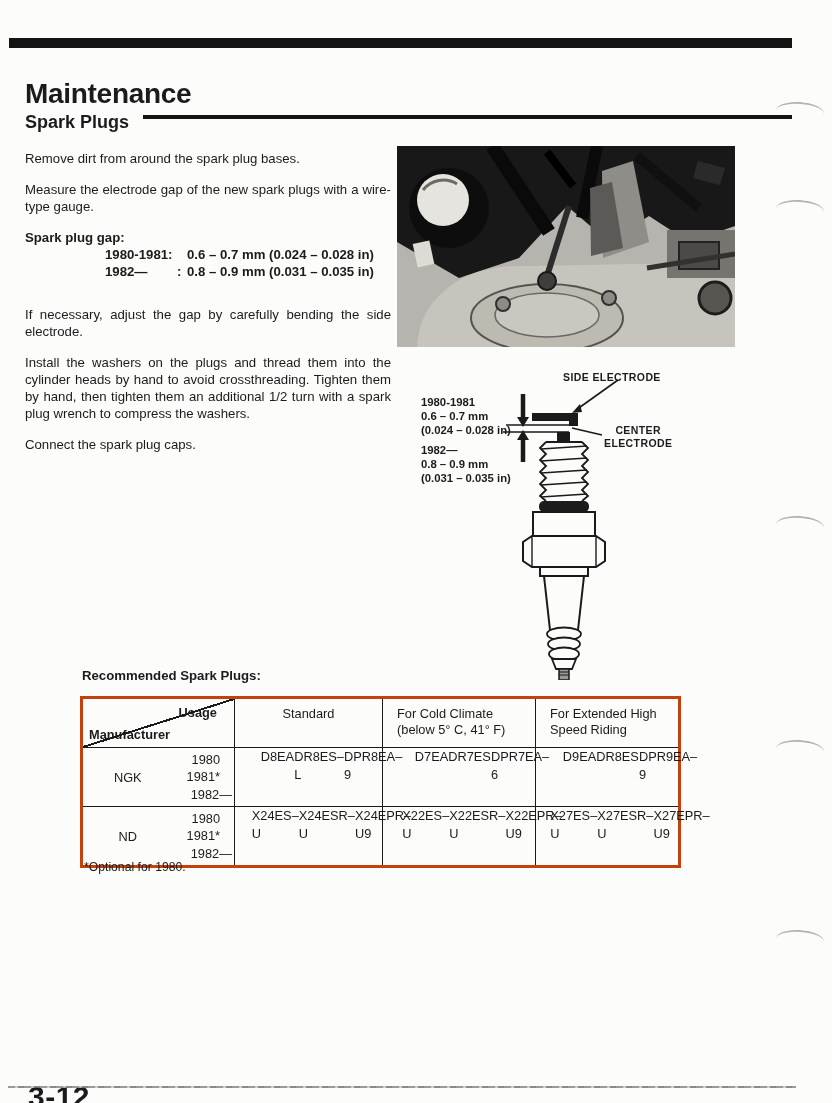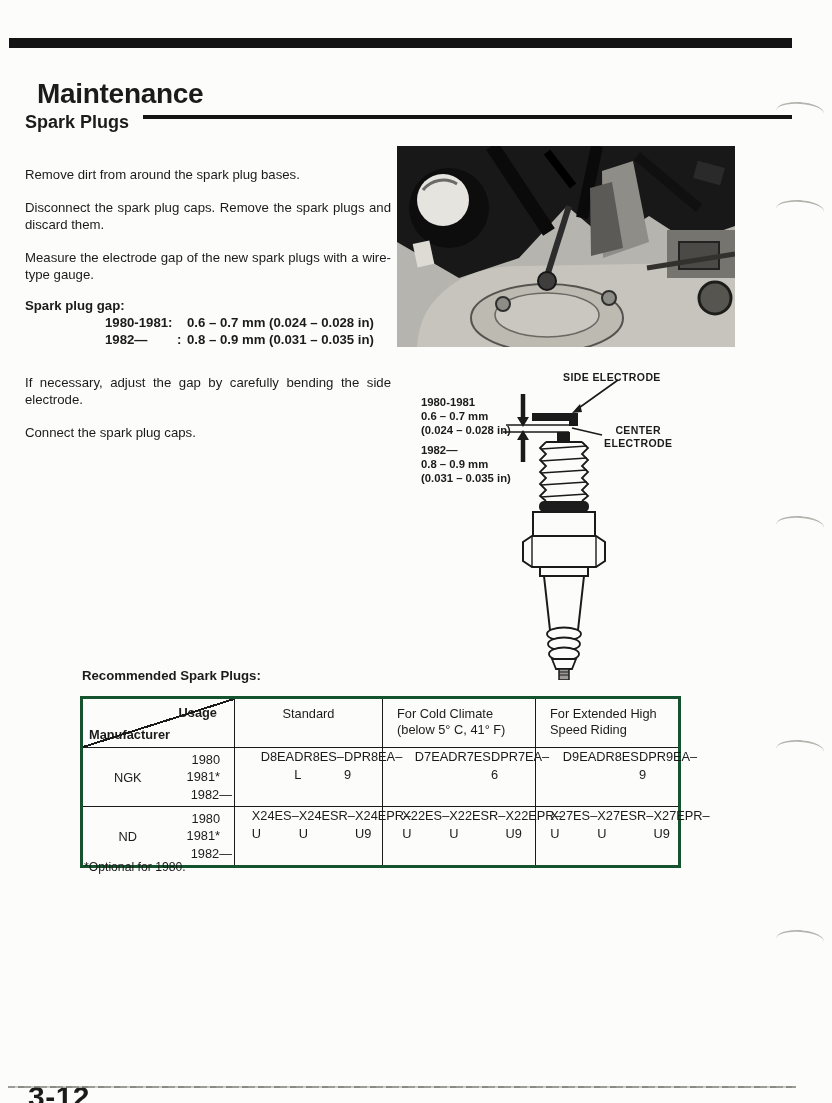--- a/index.html
+++ b/index.html
@@ -9,48 +9,48 @@
     font-family:"Liberation Sans", sans-serif;
   }
   
   .top-rule { position:absolute; left:9px; top:38px; width:783px; height:10px; background:#141414; }
   .bottom-rule { position:absolute; left:8px; top:1086px; width:788px; height:2px;
     background:repeating-linear-gradient(90deg,#8a8a86 0 7px,#c2c2be 7px 10px,#77776f 10px 16px); opacity:.85; }
   
   .arc { position:absolute; left:776px; width:48px; height:18px;
     border-top:2px solid #a3a39d; border-radius:50%; opacity:.8; transform:rotate(4deg); }
   
-  .title { position:absolute; left:25px; top:78px; font-size:28px; font-weight:bold; letter-spacing:-0.3px;margin-left:12px; }
+  .title { position:absolute; left:25px; top:78px; font-size:28px; font-weight:bold; letter-spacing:-0.3px; }
   .subtitle-row { position:absolute; left:25px; top:112px; width:767px; display:flex; }
   .subtitle { font-size:18px; font-weight:bold; white-space:nowrap; }
   .section-rule { flex:1; height:4px; background:#141414; margin-left:14px; margin-top:3px; }
   
   .body-col { position:absolute; left:25px; top:150px; width:366px; font-size:13.2px; line-height:17px; text-align:justify; }
-  .para { margin:16px 0 14px 0; }
+  .para { margin:0 0 14px 0; }
   .gap-spec { margin:0 0 26px 0; font-weight:bold; }
   .gap-head { margin-bottom:0; }
   .gap-row { display:grid; grid-template-columns:80px 72px 10px auto; }
   .gap-row .gy { grid-column:2; }
   .gap-row .gc { grid-column:3; }
   .gap-row .gv { grid-column:4; }
   
   .photo { position:absolute; left:397px; top:146px; width:338px; height:201px; background:#222; }
   .photo svg { display:block; }
   
   .diagram { position:absolute; left:420px; top:368px; width:280px; height:312px; }
   .diagram svg { position:absolute; left:0; top:0; }
   .lbl { position:absolute; font-weight:bold; font-size:10.5px; letter-spacing:.4px; white-space:nowrap; }
   .lbl-side { left:143px; top:3px; }
   .lbl-center { left:184px; top:56px; line-height:13px;text-align:center; }
   .gap-text { position:absolute; left:1px; top:27px; font-size:11.3px; line-height:14px; font-weight:bold; white-space:nowrap; }
   .gap-text .grp2 { margin-top:6px; }
   
   .tbl-caption { position:absolute; left:82px; top:668px; font-size:13.2px; font-weight:bold; }
   table.plugs { position:absolute; left:80px; top:696px; width:598px; border-collapse:collapse;
-    border:3px solid #14532d; font-size:12.8px; table-layout:fixed; }
+    border:3px solid #c2410c; font-size:12.8px; table-layout:fixed; }
   table.plugs td, table.plugs th { border:1.6px solid #1a1a1a; padding:0; vertical-align:top; font-weight:normal; text-align:left; }
   col.c1{width:153px;} col.c2{width:148px;} col.c3{width:153px;} col.c4{width:144px;}
   .hdr { height:48px; font-weight:bold; }
   .hdr .hline { display:block; padding-left:14px; line-height:16px; }
   .hdr-standard { text-align:center !important; padding-top:7px !important; }
   .hdr-two { padding-top:7px !important; }
   .corner { position:relative; height:48px;
     background:linear-gradient(to bottom right, transparent calc(50% - 1px), #1a1a1a calc(50% - 1px), #1a1a1a calc(50% + 1px), transparent calc(50% + 1px)); }
   .corner .usage { position:absolute; right:17px; top:6px; font-weight:bold; }
   .corner .mfr { position:absolute; left:6px; bottom:5px; font-weight:bold; }
@@ -73,36 +73,36 @@
   <div class="top-rule"></div>
 
   <div class="title">Maintenance</div>
   <div class="subtitle-row">
     <span class="subtitle">Spark Plugs</span>
     <span class="section-rule"></span>
   </div>
 
   <div class="body-col">
     <p class="para">Remove dirt from around the spark plug bases.</p>
-    <p class="para">Disconnect the spark plug caps. Remove the spark plugs and discard them.</p>
     <p class="para">Measure the electrode gap of the new spark plugs with a wire-type gauge.</p>
     <div class="gap-spec">
       <div class="gap-head">Spark plug gap:</div>
       <div class="gap-row">
         <span class="gy">1980-1981:</span>
         <span class="gc"></span>
         <span class="gv">0.6 – 0.7 mm (0.024 – 0.028 in)</span>
       </div>
       <div class="gap-row">
         <span class="gy">1982—</span>
         <span class="gc">:</span>
         <span class="gv">0.8 – 0.9 mm (0.031 – 0.035 in)</span>
       </div>
     </div>
     <p class="para">If necessary, adjust the gap by carefully bending the side electrode.</p>
+    <p class="para">Install the washers on the plugs and thread them into the cylinder heads by hand to avoid crossthreading. Tighten them by hand, then tighten them an additional 1/2 turn with a spark plug wrench to compress the washers.</p>
     <p class="para">Connect the spark plug caps.</p>
   </div>
 
   <div class="photo">
     <svg width="338" height="201" viewBox="0 0 338 201">
       <rect width="338" height="201" fill="#b6b4af"></rect>
       <path d="M0,0 H338 V80 L292,96 252,70 212,96 170,60 122,112 62,132 0,96 Z" fill="#181818"></path>
       <path d="M95,0 L152,86" stroke="#0a0a0a" stroke-width="14"></path>
       <path d="M200,0 L185,72" stroke="#0a0a0a" stroke-width="12"></path>
       <path d="M240,10 L302,62" stroke="#101010" stroke-width="10"></path>

